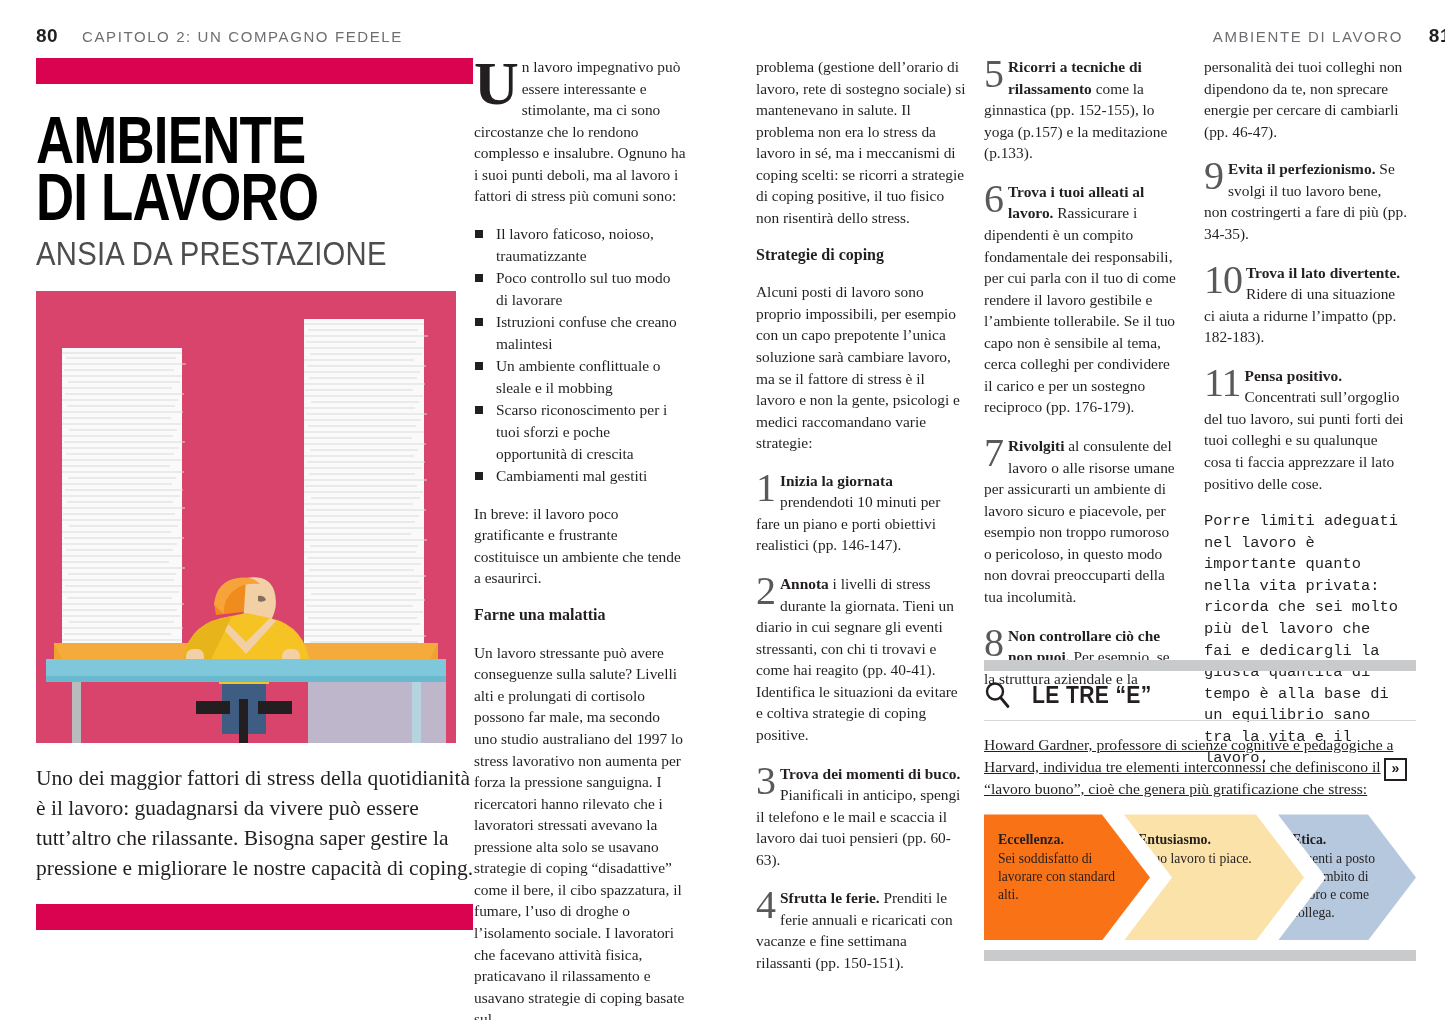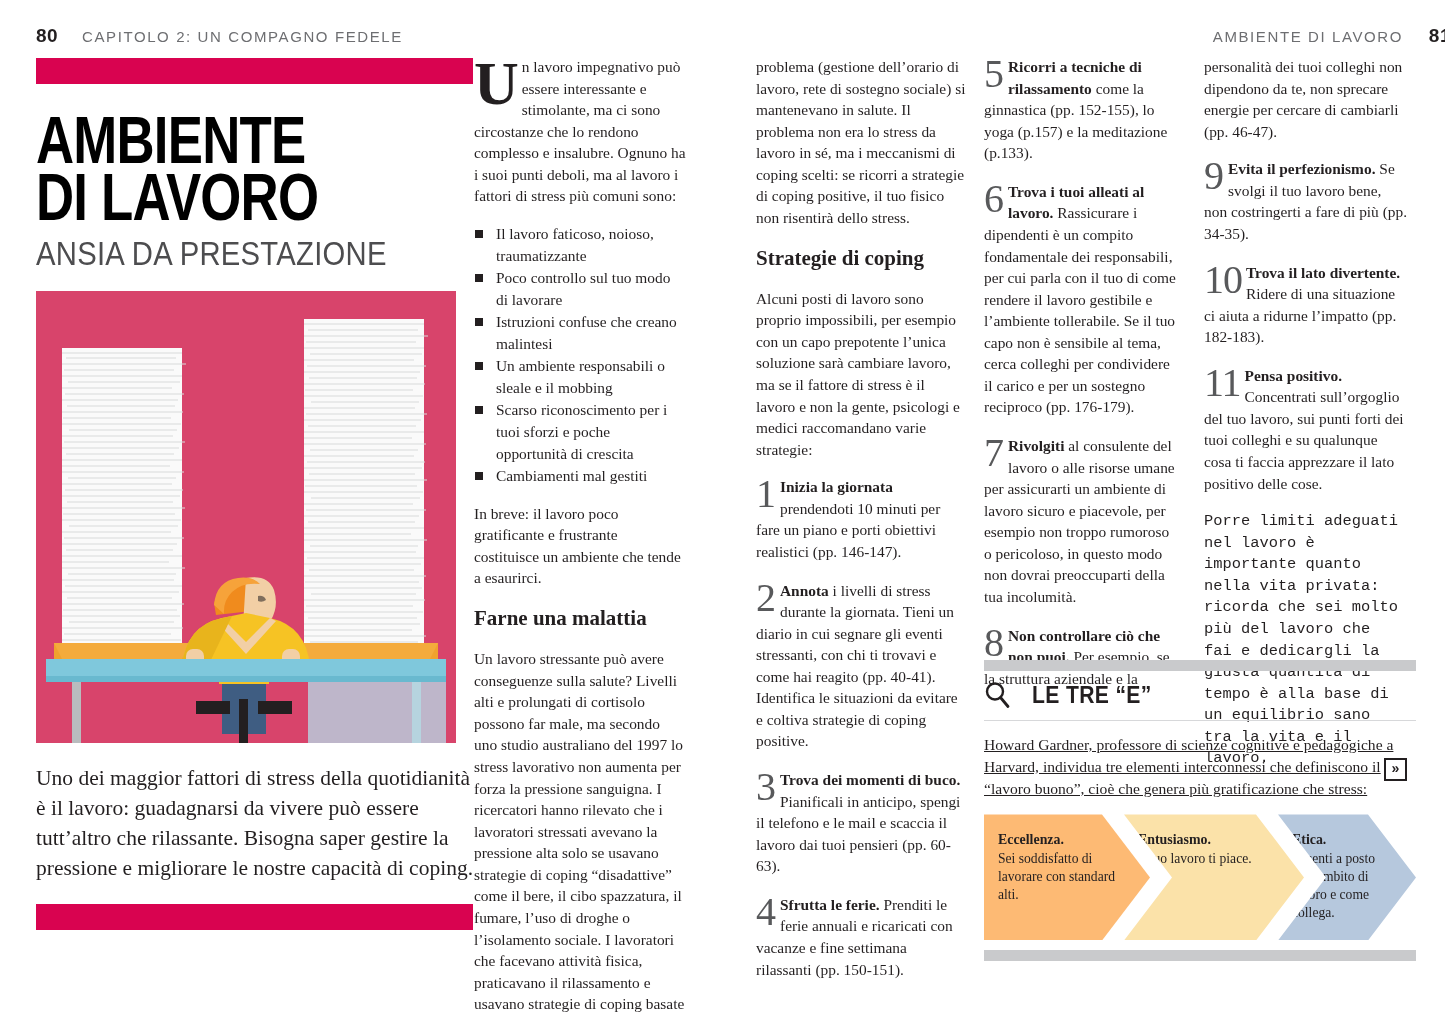--- a/index.html
+++ b/index.html
@@ -70,21 +70,21 @@
   .col{position:absolute;font-size:15.4px;line-height:1.40;color:#231f20;text-align:left;}
   #col2{left:474px;top:56px;width:212px;}
   #col3{left:756px;top:56px;width:210px;}
   #col4{left:984px;top:56px;width:196px;}
   #col5{left:1204px;top:56px;width:203px;}
 
   .col p{margin:0 0 16px 0;}
   .col p.tight{margin-bottom:0;font-family:Liberation Mono, monospace;}
   .subhead{
     font-family:"Liberation Serif", serif;
-    font-weight:bold;font-size:21px;margin:0 0 1px 0;line-height:1.3;
+    font-weight:bold;font-size:16px;margin:0 0 1px 0;line-height:1.3;
   }
 
   
   .dropcap{
     float:left;
     font-family:"Liberation Serif", serif;
     font-weight:bold;
     font-size:62px;
     line-height:.82;
     margin:2px 3px 0 0;
@@ -139,21 +139,21 @@
   .feat-body{font-size:15.6px;line-height:1.42;margin:13px 0 0 0;text-decoration:underline;}
 
   .arrows{position:relative;margin-top:14px;height:126px;width:432px;}
   .arrowbox{
     position:absolute;top:0;height:126px;
     box-sizing:border-box;
     padding:17px 14px 0 14px;
     font-size:13.6px;line-height:1.33;color:#231f20;
   }
   .arrowbox b{font-weight:bold;display:block;font-size:13.9px;}
-  #arrow1{left:0;width:166px;background:#fdba74;clip-path:polygon(0 0,118px 0,166px 63px,118px 126px,0 126px);}
+  #arrow1{left:0;width:166px;background:#f97316;clip-path:polygon(0 0,118px 0,166px 63px,118px 126px,0 126px);}
   #arrow2{left:140px;width:180px;background:#fbe2a9;clip-path:polygon(0 0,132px 0,180px 63px,132px 126px,0 126px,48px 63px);}
   #arrow3{left:294px;width:180px;background:#b6c8dd;clip-path:polygon(0 0,132px 0,180px 63px,132px 126px,0 126px,48px 63px);}
   #arrow3{width:138px;clip-path:polygon(0 0,90px 0,138px 63px,90px 126px,0 126px,48px 63px);}
   .feat-bar.bottom{margin-top:10px;}
 </style>
 </head>
 <body>
 
 <div class="page">
 
@@ -329,21 +329,21 @@
     <p class="lead">Uno dei maggior fattori di stress della quotidianità è il lavoro: guadagnarsi da vivere può essere tutt’altro che rilassante. Bisogna saper gestire la pressione e migliorare le nostre capacità di coping.</p>
     <div class="rule-pink bottom"></div>
   </div>
 
   <div class="col" id="col2">
     <p><span class="dropcap">U</span><span>n lavoro impegnativo può essere interessante e stimolante, ma ci sono circostanze che lo rendono complesso e insalubre. Ognuno ha i suoi punti deboli, ma al lavoro i fattori di stress più comuni sono:</span></p>
     <ul class="sq">
       <li>Il lavoro faticoso, noioso, traumatizzante</li>
       <li>Poco controllo sul tuo modo di lavorare</li>
       <li>Istruzioni confuse che creano malintesi</li>
-      <li>Un ambiente responsabili o sleale e il mobbing</li>
+      <li>Un ambiente conflittuale o sleale e il mobbing</li>
       <li>Scarso riconoscimento per i tuoi sforzi e poche opportunità di crescita</li>
       <li>Cambiamenti mal gestiti</li>
     </ul>
     <p>In breve: il lavoro poco gratificante e frustrante costituisce un ambiente che tende a esaurirci.</p>
     <p class="subhead">Farne una malattia</p>
     <p>Un lavoro stressante può avere conseguenze sulla salute? Livelli alti e prolungati di cortisolo possono far male, ma secondo uno studio australiano del 1997 lo stress lavorativo non aumenta per forza la pressione sanguigna. I ricercatori hanno rilevato che i lavoratori stressati avevano la pressione alta solo se usavano strategie di coping “disadattive” come il bere, il cibo spazzatura, il fumare, l’uso di droghe o l’isolamento sociale. I lavoratori che facevano attività fisica, praticavano il rilassamento e usavano strategie di coping basate sul</p>
   </div>
 
   <div class="col" id="col3">
     <p>problema (gestione dell’orario di lavoro, rete di sostegno sociale) si mantenevano in salute. Il problema non era lo stress da lavoro in sé, ma i meccanismi di coping scelti: se ricorri a strategie di coping positive, il tuo fisico non risentirà dello stress.</p>

